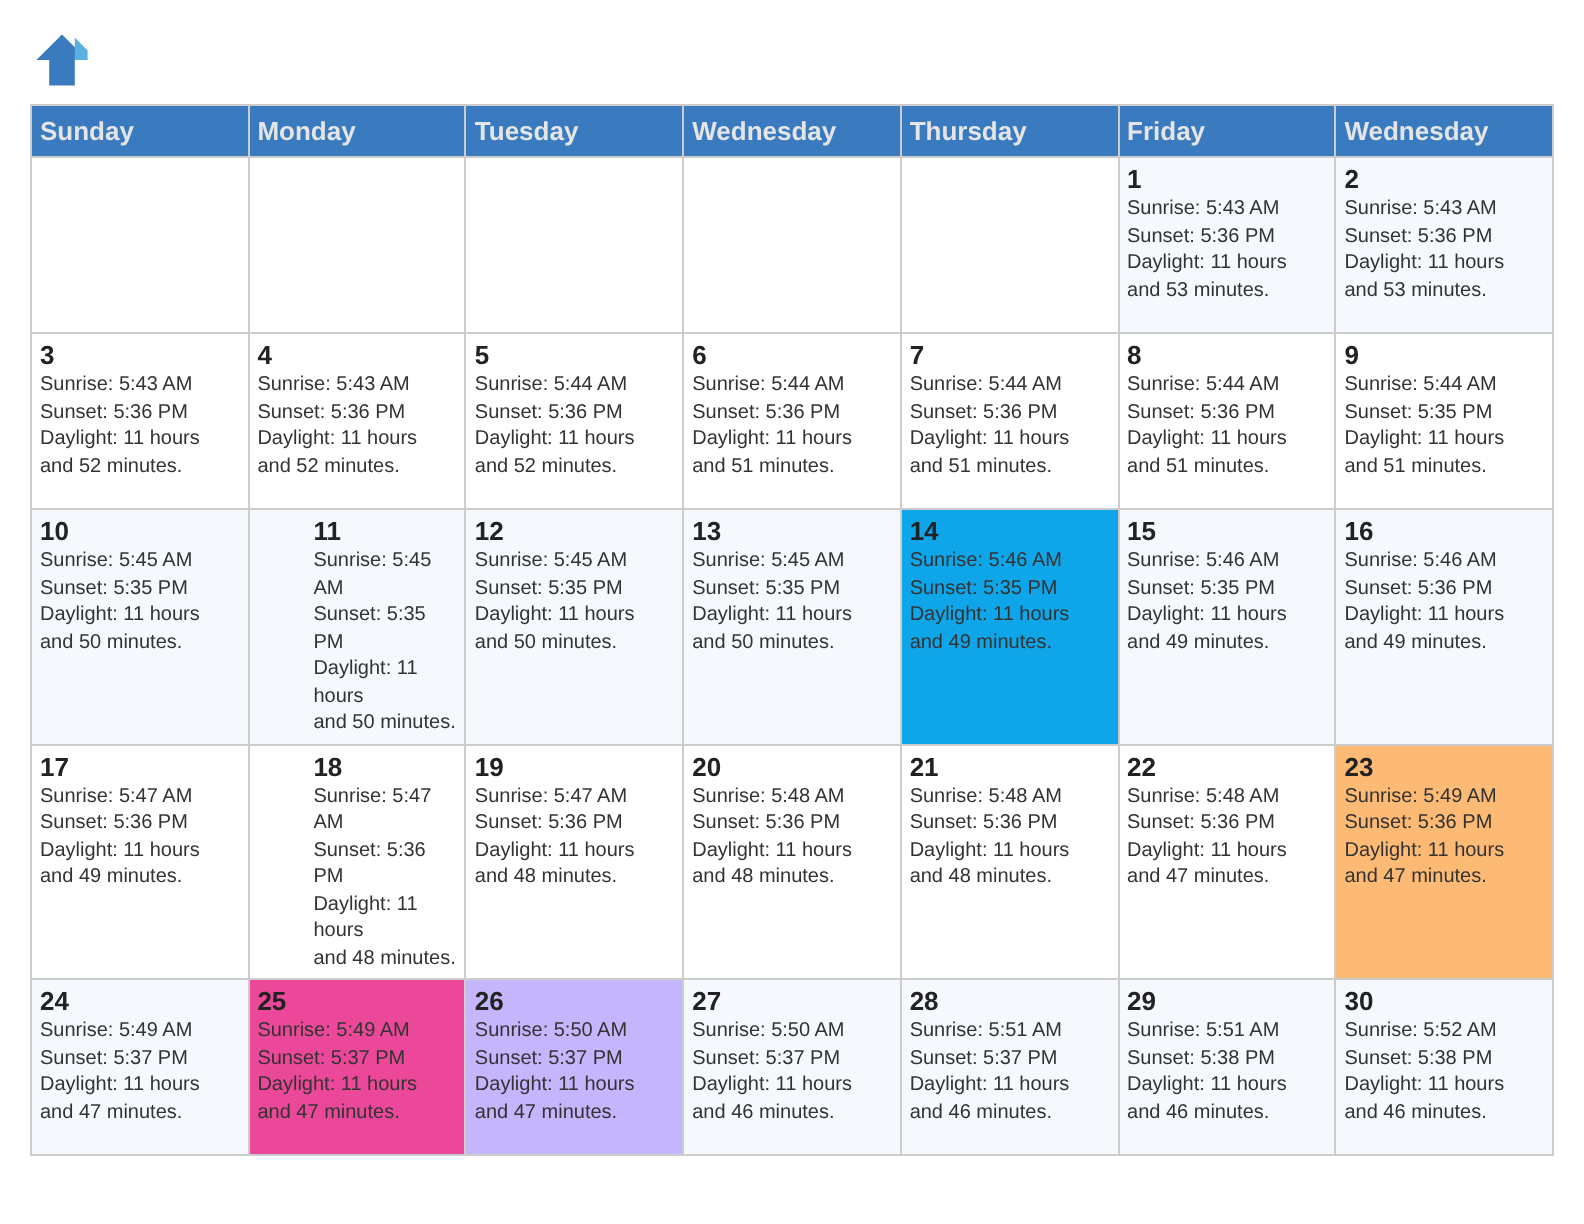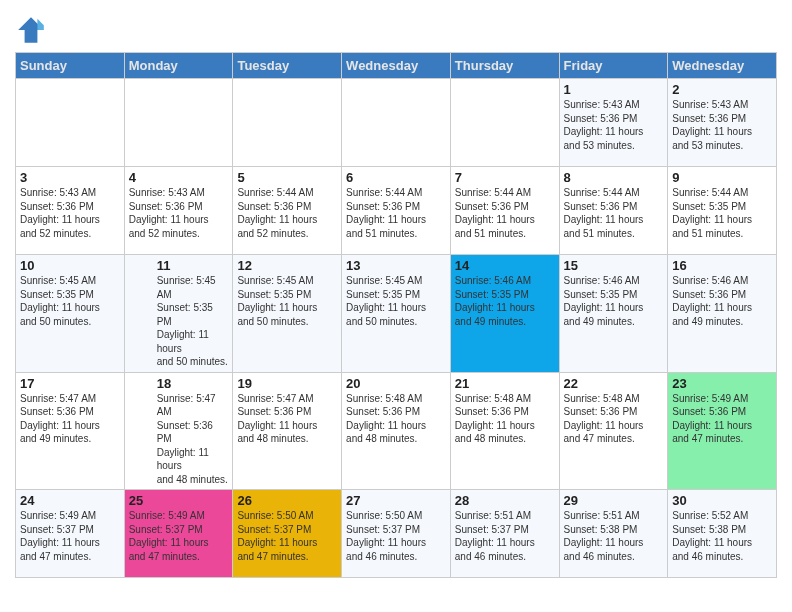--- a/index.html
+++ b/index.html
@@ -225,35 +225,35 @@
             <div class="day-info">Sunrise: 5:48 AM<br>Sunset: 5:36 PM<br>Daylight: 11 hours<br>and 48 minutes.</div>
           </td>
           <td style="background: rgb(255, 255, 255);">
             <span class="day-num">21</span>
             <div class="day-info">Sunrise: 5:48 AM<br>Sunset: 5:36 PM<br>Daylight: 11 hours<br>and 48 minutes.</div>
           </td>
           <td style="background: rgb(255, 255, 255);">
             <span class="day-num">22</span>
             <div class="day-info">Sunrise: 5:48 AM<br>Sunset: 5:36 PM<br>Daylight: 11 hours<br>and 47 minutes.</div>
           </td>
-          <td style="background: #86efac;">
+          <td style="background: #fdba74;">
             <span class="day-num">23</span>
             <div class="day-info">Sunrise: 5:49 AM<br>Sunset: 5:36 PM<br>Daylight: 11 hours<br>and 47 minutes.</div>
           </td>
         </tr>
         <tr>
           <td style="background: rgb(245, 248, 252);">
             <span class="day-num">24</span>
             <div class="day-info">Sunrise: 5:49 AM<br>Sunset: 5:37 PM<br>Daylight: 11 hours<br>and 47 minutes.</div>
           </td>
           <td style="background: #ec4899;">
             <span class="day-num">25</span>
             <div class="day-info">Sunrise: 5:49 AM<br>Sunset: 5:37 PM<br>Daylight: 11 hours<br>and 47 minutes.</div>
           </td>
-          <td style="background: #eab308; margin-left: 22px;">
+          <td style="background: #c4b5fd; margin-left: 22px;">
             <span class="day-num">26</span>
             <div class="day-info">Sunrise: 5:50 AM<br>Sunset: 5:37 PM<br>Daylight: 11 hours<br>and 47 minutes.</div>
           </td>
           <td style="background: rgb(245, 248, 252);">
             <span class="day-num">27</span>
             <div class="day-info">Sunrise: 5:50 AM<br>Sunset: 5:37 PM<br>Daylight: 11 hours<br>and 46 minutes.</div>
           </td>
           <td style="background: rgb(245, 248, 252);">
             <span class="day-num">28</span>
             <div class="day-info">Sunrise: 5:51 AM<br>Sunset: 5:37 PM<br>Daylight: 11 hours<br>and 46 minutes.</div>

